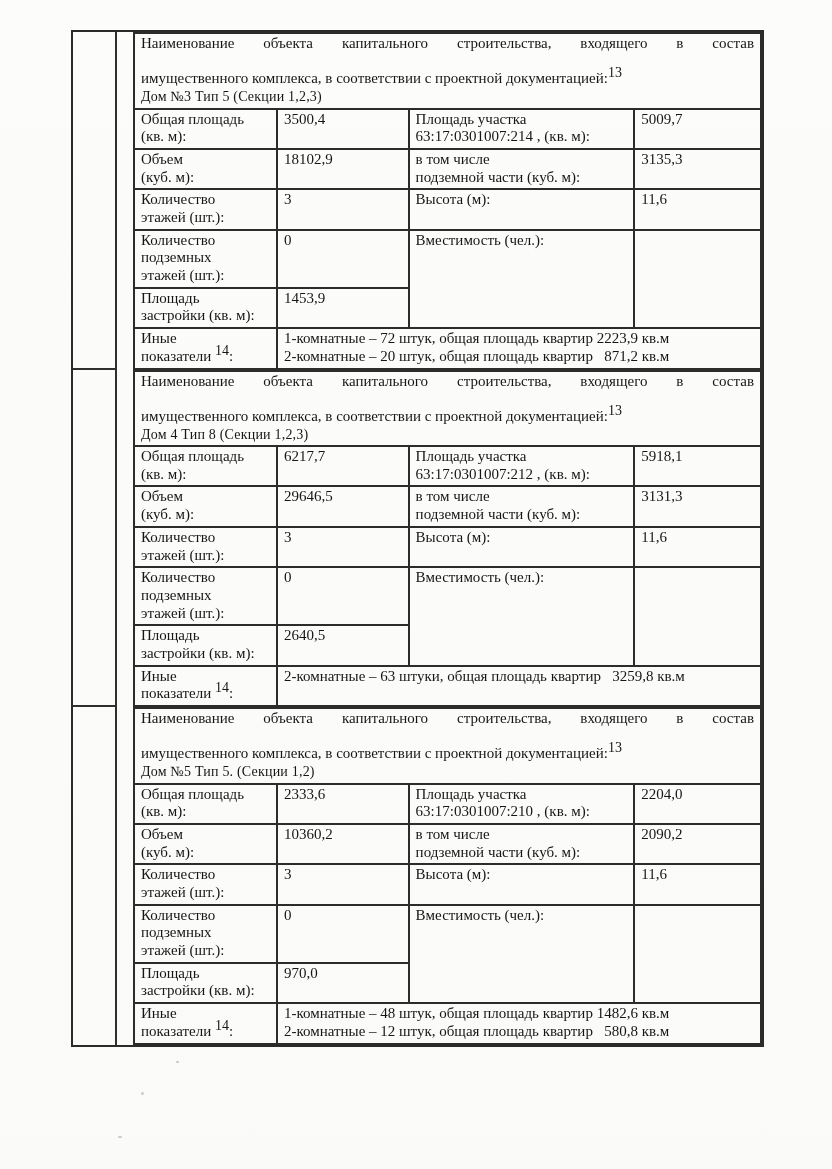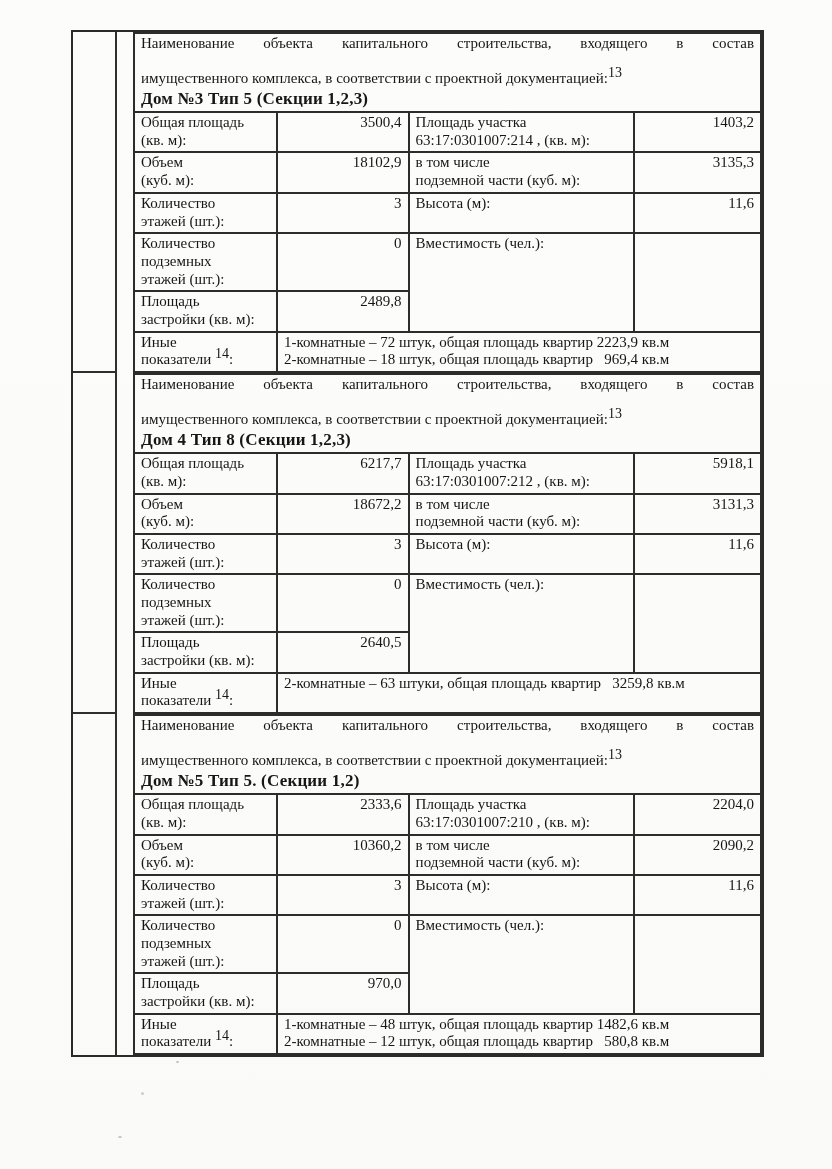--- a/index.html
+++ b/index.html
@@ -69,31 +69,31 @@
   }
   .hdr-line2 {
     text-align: left;
   }
   sup.fnote {
     font-size: 14px;
     line-height: 0;
     vertical-align: super;
   }
   .block-title {
-    font-weight: bold;
-    font-size: 17px;
+    font-weight: normal;
+    font-size: 14px;
     margin-top: 1px;
     letter-spacing: 0.2px;
   }
   td.lbl {
     white-space: pre-line;
     font-family: Liberation Serif, serif;
   }
   td.val {
-    text-align: right;
+    text-align: left;
   }
   td.other-cell {
     padding-bottom: 20px;
   }
   .other-line {
     white-space: pre-wrap;
   }
   .speck {
     position: absolute;
     border-radius: 50%;
@@ -125,21 +125,21 @@
           <div class="hdr-line2"><span>имущественного комплекса, в соответствии с проектной документацией:</span><sup class="fnote">13</sup></div>
           <div class="block-title">Дом №3 Тип 5 (Секции 1,2,3)</div>
         </td>
       </tr>
       <tr>
         <td class="lbl">Общая площадь
 (кв. м):</td>
         <td class="val">3500,4</td>
         <td class="lbl">Площадь участка
 63:17:0301007:214 , (кв. м):</td>
-        <td class="val">1403,2</td>
+        <td class="val">5009,7</td>
       </tr>
       <tr>
         <td class="lbl">Объем
 (куб. м):</td>
         <td class="val">18102,9</td>
         <td class="lbl">в том числе
 подземной части (куб. м):</td>
         <td class="val">3135,3</td>
       </tr>
       <tr>
@@ -153,28 +153,28 @@
         <td class="lbl">Количество
 подземных
 этажей (шт.):</td>
         <td class="val">0</td>
         <td class="lbl" rowspan="2">Вместимость (чел.):</td>
         <td class="val" rowspan="2"></td>
       </tr>
       <tr>
         <td class="lbl">Площадь
 застройки (кв. м):</td>
-        <td class="val">2489,8</td>
+        <td class="val">1453,9</td>
       </tr>
       <tr>
         <td class="lbl other-cell"><span>Иные
 показатели </span><sup class="fnote">14</sup><span>:</span></td>
         <td colspan="3" class="other-cell">
           <div class="other-line">1-комнатные – 72 штук, общая площадь квартир 2223,9 кв.м</div>
-          <div class="other-line">2-комнатные – 18 штук, общая площадь квартир   969,4 кв.м</div>
+          <div class="other-line">2-комнатные – 20 штук, общая площадь квартир   871,2 кв.м</div>
         </td>
       </tr>
     </tbody>
       </table>
 
     <div class="margin-cell has-bottom"></div>
     <table class="block">
       <colgroup>
           <col class="c1">
           <col class="c2">
@@ -193,21 +193,21 @@
         <td class="lbl">Общая площадь
 (кв. м):</td>
         <td class="val">6217,7</td>
         <td class="lbl">Площадь участка
 63:17:0301007:212 , (кв. м):</td>
         <td class="val">5918,1</td>
       </tr>
       <tr>
         <td class="lbl">Объем
 (куб. м):</td>
-        <td class="val">18672,2</td>
+        <td class="val">29646,5</td>
         <td class="lbl">в том числе
 подземной части (куб. м):</td>
         <td class="val">3131,3</td>
       </tr>
       <tr>
         <td class="lbl">Количество
 этажей (шт.):</td>
         <td class="val">3</td>
         <td class="lbl">Высота (м):</td>
         <td class="val">11,6</td>

